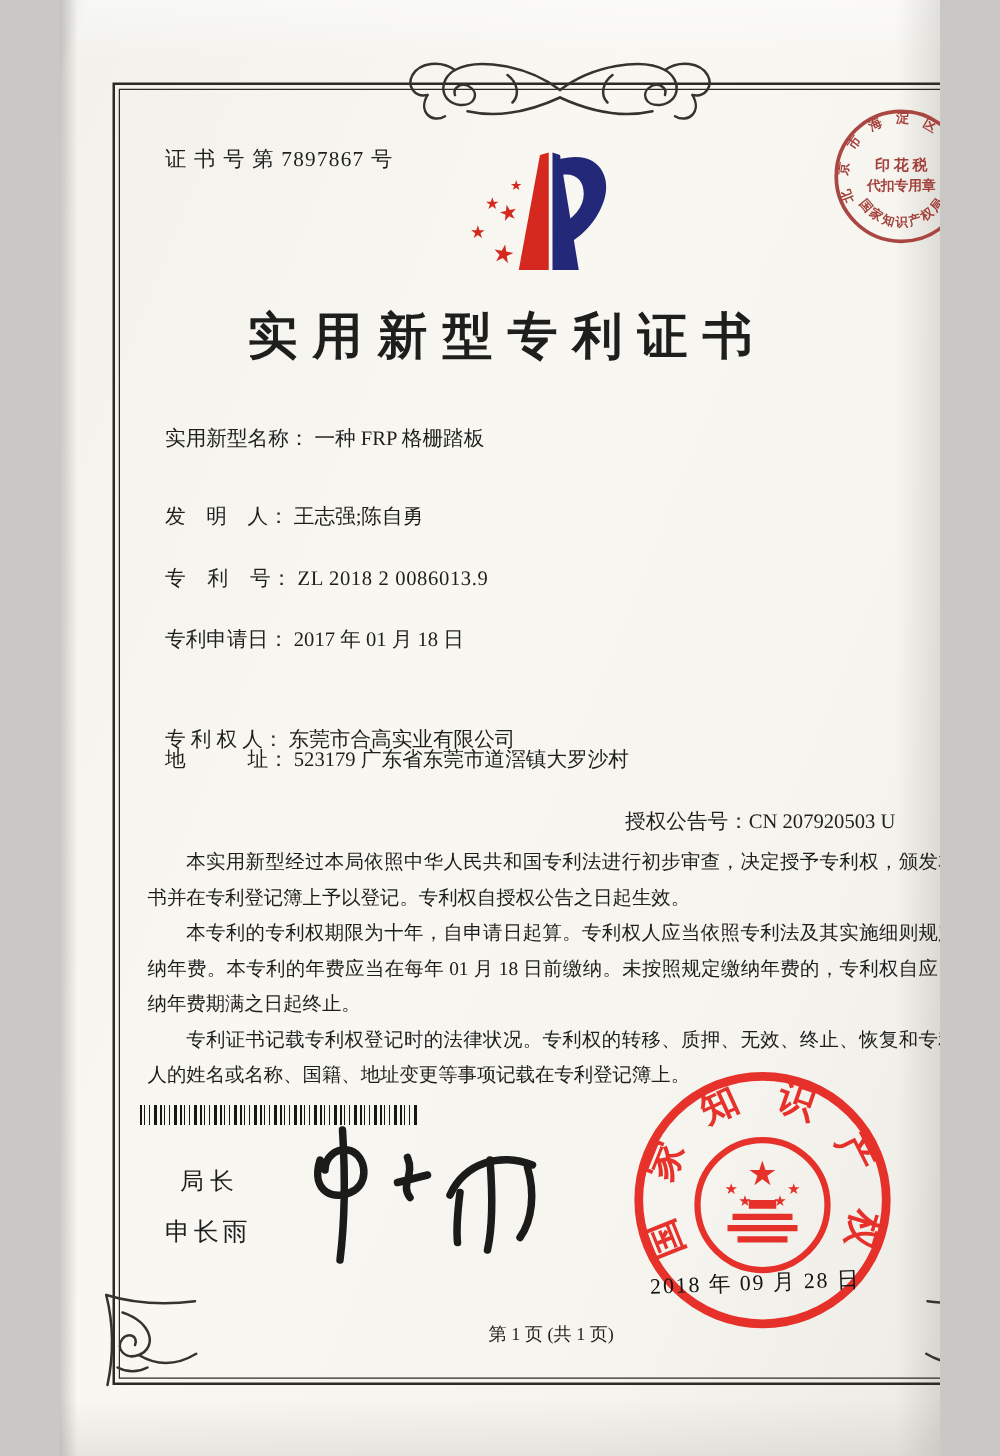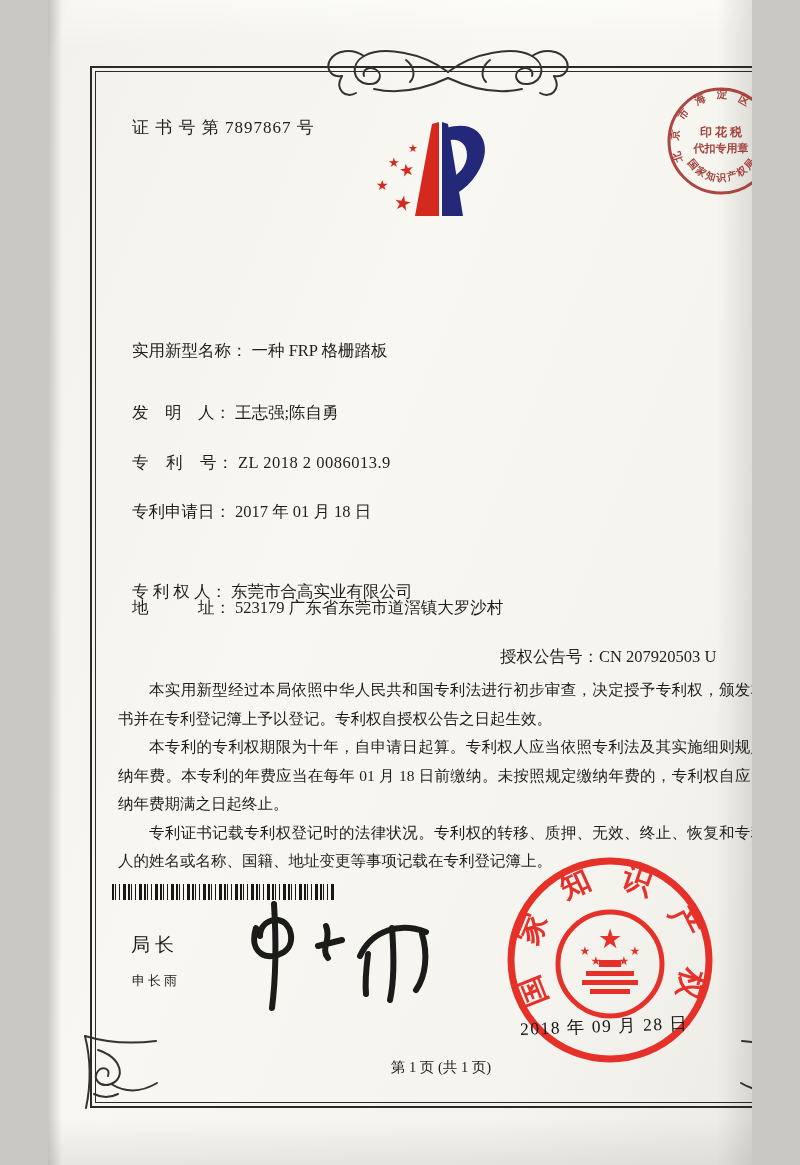--- a/index.html
+++ b/index.html
@@ -32,22 +32,22 @@
   .grant{ position:absolute; left:452px; top:646px; font-size:16.5px; white-space:nowrap; }
 
   .paras{ position:absolute; left:70px; top:676px; width:664px; font-size:15.5px;
           line-height:1.84; text-align:justify; }
   .paras p{ text-indent:2em; }
 
   .barcode{ position:absolute; left:64px; top:884px; width:224px; height:16px;
     background:repeating-linear-gradient(90deg,#171715 0 2px,transparent 2px 3px,#171715 3px 4px,
       transparent 4px 7px,#171715 7px 8px,transparent 8px 11px,#171715 11px 14px,transparent 14px 16px); }
 
-  .signer-title{ position:absolute; left:83px; top:932px; font-size:19px; letter-spacing:5px; }
-  .signer-name { position:absolute; left:84px; top:972px; font-size:13px; letter-spacing:3px; }
+  .signer-title{ position:absolute; left:96px; top:932px; font-size:19px; letter-spacing:5px; }
+  .signer-name { position:absolute; left:84px; top:972px; font-size:20px; letter-spacing:3px; }
   .sig{ position:absolute; left:182px; top:896px; }
 
   .seal{ position:absolute; left:454px; top:852px; }
   .seal-date{ position:absolute; left:472px; top:1014px; font-size:17.5px; letter-spacing:1.5px;
               color:#141413; transform:rotate(-2deg); white-space:nowrap; }
 
   .stamp{ position:absolute; left:616px; top:84px; opacity:.93; }
 
   .footer{ position:absolute; left:42px; top:1058px; width:702px; text-align:center; font-size:14.5px; }
 
@@ -113,20 +113,21 @@
     <polygon points="66,14 73,12 73,106 49,106" fill="#d5281e"></polygon>
     <polygon points="76,12 82,14 97,106 76,106" fill="#232878"></polygon>
     <path d="M80 18 C113 8 124 32 117 51 C110 71 95 83 80 89 L80 71 C93 65 101 56 101 45 C101 32 91 27 80 31 Z" fill="#232878"></path>
     <text x="42" y="42" font-size="11" fill="#d5281e">★</text>
     <text x="22" y="57" font-size="13" fill="#d5281e">★</text>
     <text x="33" y="66" font-size="17" fill="#d5281e" transform="rotate(-12 40 60)">★</text>
     <text x="10" y="80" font-size="14" fill="#d5281e">★</text>
     <text x="28" y="100" font-size="20" fill="#d5281e" transform="rotate(10 38 92)">★</text>
   </svg>
 
+  <div class="title">实用新型专利证书</div>
 
   <div class="row r1">
     <span class="lab">实用新型名称：</span><span class="val">一种 FRP 格栅踏板</span>
   </div>
   <div class="row r2">
     <span class="lab">发　明　人：</span><span class="val">王志强;陈自勇</span>
   </div>
   <div class="row r3">
     <span class="lab">专　利　号：</span><span class="val">ZL 2018 2 0086013.9</span>
   </div>

